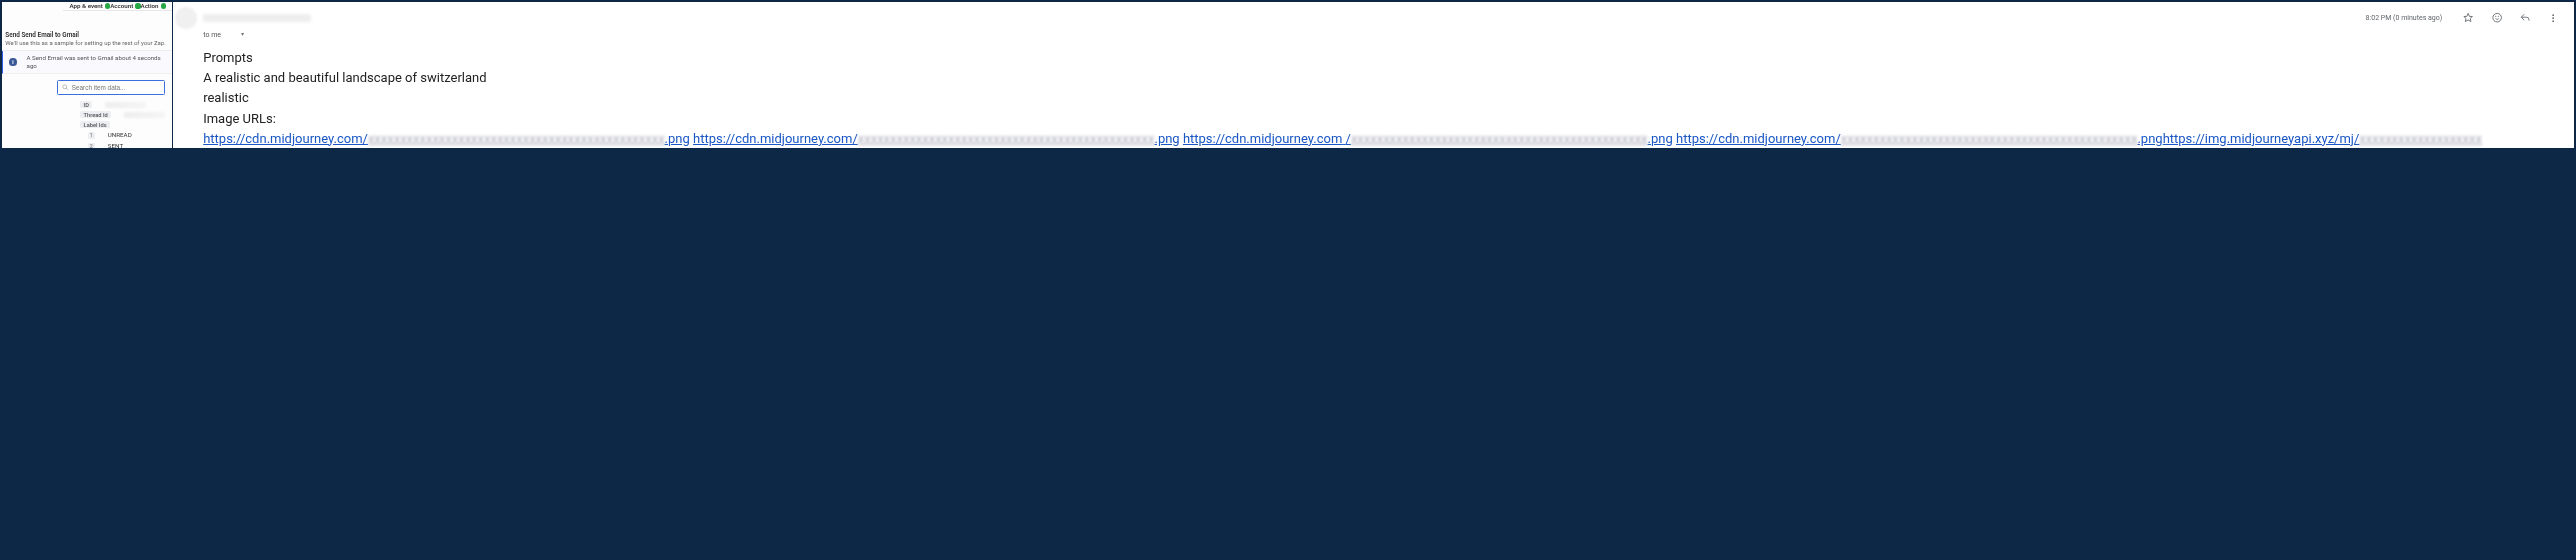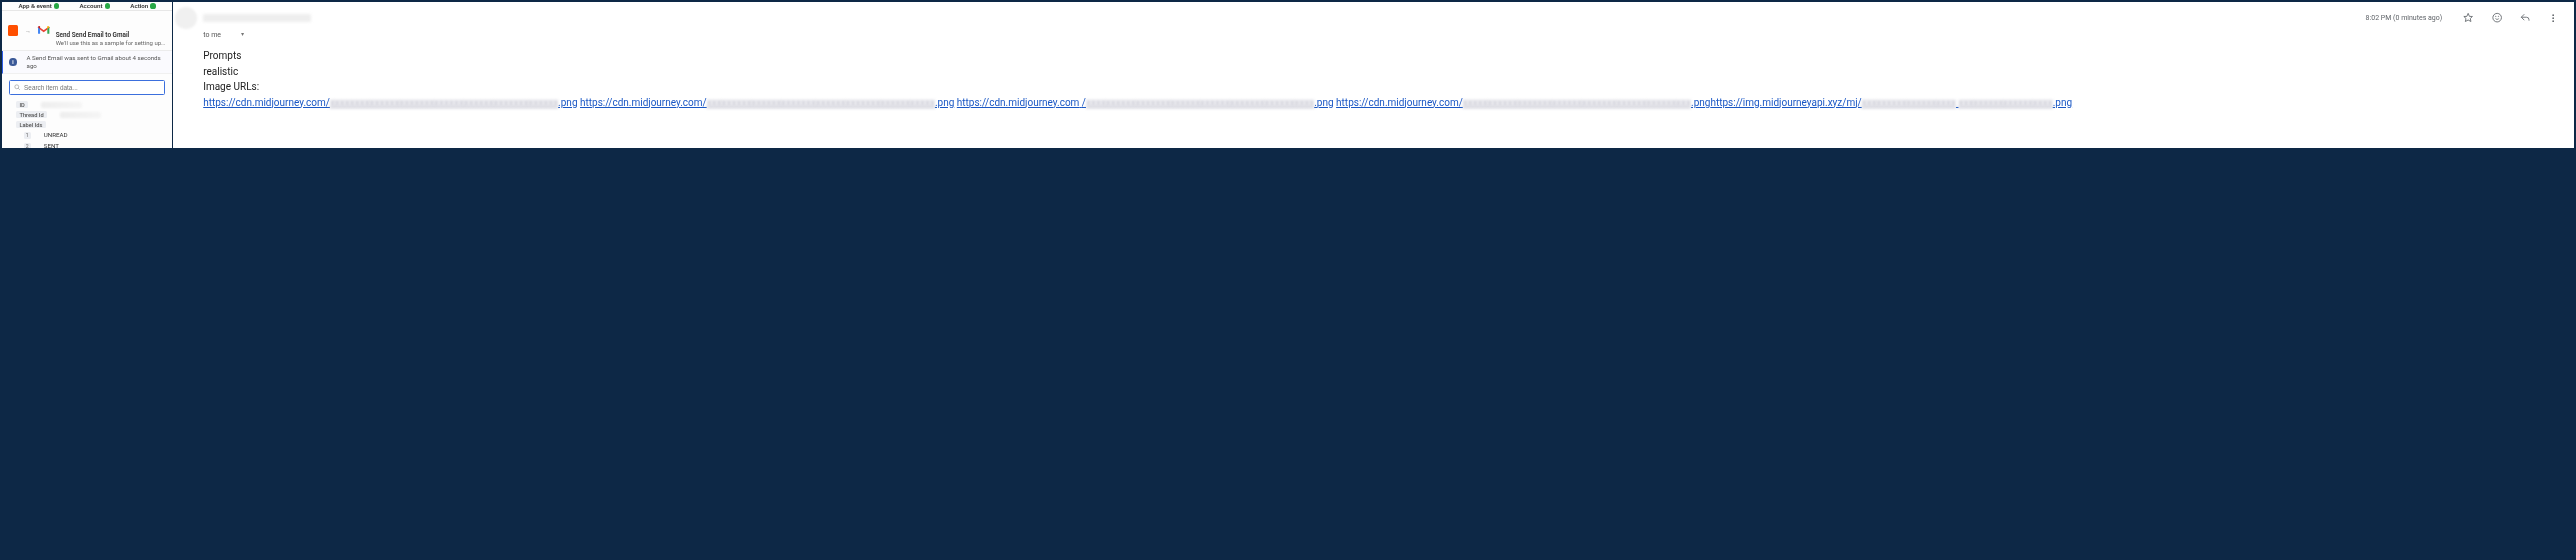--- a/index.html
+++ b/index.html
@@ -1,18 +1,18 @@
 <!DOCTYPE html>
 <html style="font-size:8.2px"><head>
   <meta charset="utf-8">
   <style>
     * { margin: 0; padding: 0; box-sizing: border-box; }
     body { font-family: -apple-system, BlinkMacSystemFont, "Segoe UI", Roboto, Arial, sans-serif; background: #0d2846; font-size: 6.7px; }
     .outer-frame { display: flex; width: 100%; height: 150px; background: #fff; border: 2.1px solid #0d2846; }
-    .left-panel { width: 171px; min-width: 171px; border-right: 1px solid #0d2846; display: flex; flex-direction: column; background: #fdfdfd; overflow: hidden; }
+    .left-panel { width: 171px; min-width: 171px; border-right: 1px solid #0d2846; display: flex; flex-direction: column; background: #fdfdfd; overflow: hidden; align-items: flex-end; }
     .tabs { display: flex; align-items: center; height: 20.6px; padding: 0 6.2px; border-bottom: 0.5px solid #e7e7e7; font-size: 6.2px; justify-content: space-around; }
     .tab { display: flex; align-items: center; gap: 2.1px; font-weight: 600; color: #333; cursor: pointer; }
     .tab-check { width: 5.2px; height: 5.2px; border-radius: 50%; background: #28a745; display: inline-flex; }
     .event-card { display: flex; align-items: center; gap: 5.2px; padding: 4.1px 6.2px; border-bottom: 0.5px solid #ececec; }
     .icon-box { width: 10.3px; height: 10.3px; border-radius: 1.5px; display: flex; align-items: center; justify-content: center; }
     .icon-zap { background: #ff4f00; }
     .arrow { color: #888; font-size: 6.2px; padding: 0 1px; }
     .gmail-icon { width: 13.4px; height: 10.3px; position: relative; }
     .event-text { flex: 1; overflow: hidden; }
     .event-title { font-weight: 600; font-size: 6.4px; color: #2d2d2d; margin-top: 16px; }
@@ -32,21 +32,21 @@
 
     .right-panel { flex: 1; background: #fff; padding: 5.2px 15.5px 5.2px 5.2px; position: relative; }
     .email-header { display: flex; align-items: center; justify-content: space-between; }
     .sender-row { display: flex; align-items: center; gap: 6.2px; }
     .avatar { width: 21.6px; height: 21.6px; border-radius: 50%; background: #f0f0f0; filter: blur(1px); margin-left: -3.1px; }
     .sender-name { width: 108px; height: 8.2px; background: #eee; filter: blur(1.5px); border-radius: 1.5px; }
     .to-line { margin-left: 25px; margin-top: 2px; color: #555; font-size: 7px; display: flex; align-items: flex-start; gap: 19px; }
     .email-actions { display: flex; align-items: center; gap: 18px; color: #5f6368; }
     .timestamp { color: #5f6368; font-size: 7px; margin-right: 3.1px; }
     .action-icon { width: 10.3px; height: 10.3px; cursor: pointer; display: flex; align-items: center; justify-content: center; }
-    .email-body { margin-left: 25px; margin-top: 9.3px; font-size: 10px; color: #222; line-height: 1.55; }
+    .email-body { margin-left: 25px; margin-top: 9.3px; font-size: 13px; color: #222; line-height: 1.55; }
     .email-body a { color: #1a57c5; text-decoration: underline; }
     .blur-text { filter: blur(1.5px); color: #aab; text-decoration: underline; }
     .chev { font-size: 5.2px; color: #777; }
   </style>
 </head>
 <body>
 
 <div class="outer-frame">
 
   <div class="left-panel">
@@ -161,20 +161,21 @@
           </span>
       </div>
     </div>
     <div class="to-line">
       <span>to me</span>
       <span class="chev">▼</span>
     </div>
 
     <div class="email-body">
       <div>Prompts</div>
+      <div>A realistic and beautiful landscape of switzerland</div>
       <div>realistic</div>
       <div>Image URLs:</div>
       <div>
         <a href="#"><span>https://cdn.midjourney.com/</span><span class="blur-text">xxxxxxxxxxxxxxxxxxxxxxxxxxxxxxxxxxxxxxxxxxxxxx</span><span>.png</span></a>
         <a href="#"><span>https://cdn.midjourney.com/</span><span class="blur-text">xxxxxxxxxxxxxxxxxxxxxxxxxxxxxxxxxxxxxxxxxxxxxx</span><span>.png</span></a>
         <a href="#"><span>https://cdn.midjourney.com</span>
         <span>/</span><span class="blur-text">xxxxxxxxxxxxxxxxxxxxxxxxxxxxxxxxxxxxxxxxxxxxxx</span><span>.png</span></a>
         <a href="#"><span>https://cdn.midjourney.com/</span><span class="blur-text">xxxxxxxxxxxxxxxxxxxxxxxxxxxxxxxxxxxxxxxxxxxxxx</span><span>.png</span></a><a href="#"><span>https://img.midjourneyapi.xyz/mj/</span><span class="blur-text">xxxxxxxxxxxxxxxxxxx</span>
         <span class="blur-text">xxxxxxxxxxxxxxxxxxx</span><span>.png</span></a>
       </div>

